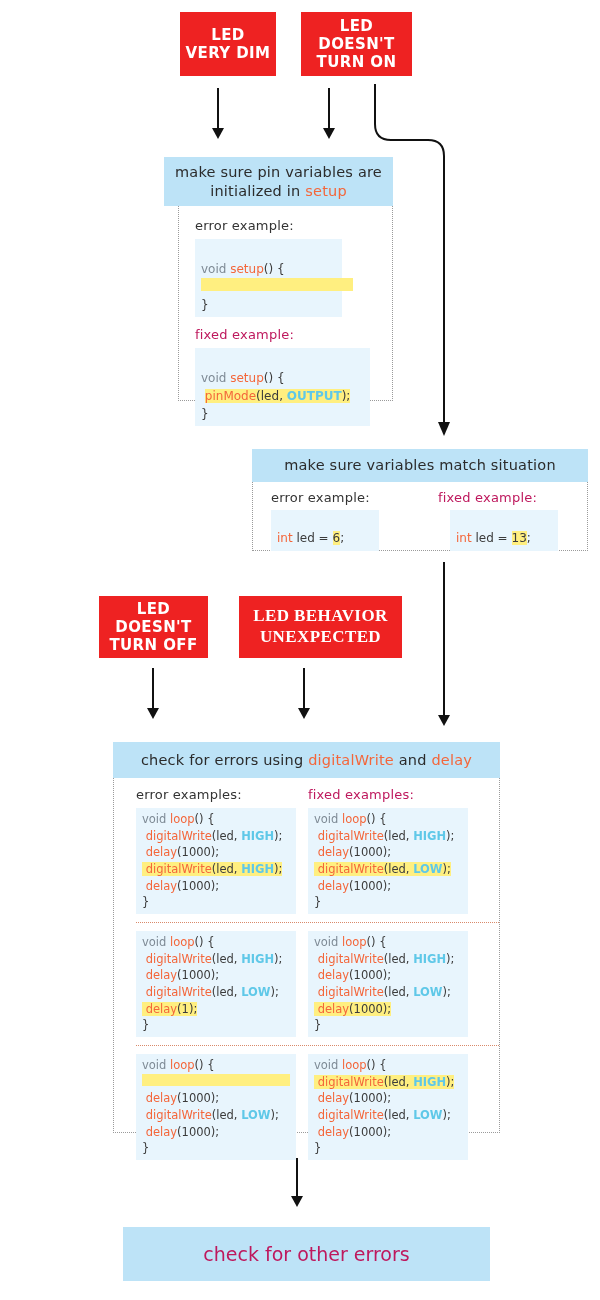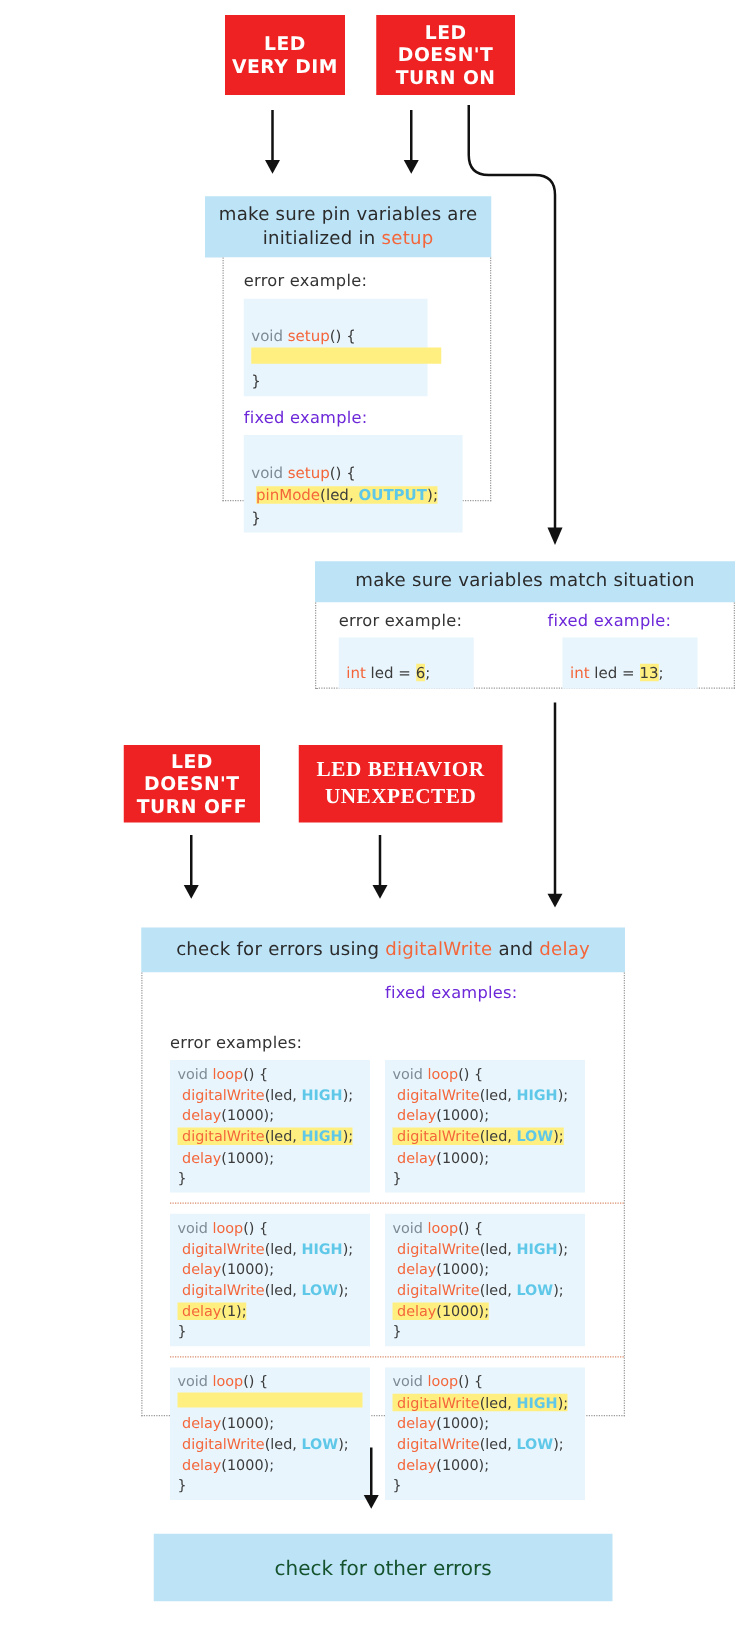--- a/index.html
+++ b/index.html
@@ -39,21 +39,21 @@
   
   .panel{
     border:1px dotted #9a9a9a;
     border-top:none;
     background:#ffffff;
     box-sizing:border-box;
   }
 
   .lbl{font-size:13px;color:#333333;letter-spacing:.2px;}
   .lbl.err{color:#333333;}
-  .lbl.fix{color:#6d28d9;}
+  .lbl.fix{color:#be185d;}
 
   
   .code{
     background:#e8f5fd;
     font-family:"DejaVu Sans","Liberation Sans",sans-serif;
     font-size:11.5px;
     line-height:1.45;
     color:#3b3b3b;
     box-sizing:border-box;
     padding:3px 6px;
@@ -77,21 +77,21 @@
     border-top:11px solid #111111;
   }
 
   
   .linkbox{
     background:#bde3f7;
     text-align:center;
     display:flex;flex-direction:column;align-items:center;justify-content:center;
     gap:3px;
   }
-  .linkbox .l1{font-size:16px;color:#14532d;}
+  .linkbox .l1{font-size:19px;color:#be185d;}
   .linkbox .l2{font-size:13px;color:#f4503a;}
   .linkbox .l2 b{font-weight:bold;}
 </style>
 </head>
 <body>
 
 <div class="abs redbox" style="left:180px;top:12px;width:96px;height:64px;">
   <span style="white-space:pre-line;">LED
 VERY DIM</span>
 </div>
@@ -176,21 +176,21 @@
 
 <div class="abs bluehdr" style="left:113px;top:742px;width:387px;height:36px;">
   <span>
     <span>check for errors using </span><span class="kw">digitalWrite</span><span> and </span><span class="kw">delay</span>
   </span>
 </div>
 
 <div class="abs panel" style="left:113px;top:778px;width:387px;height:355px;">
 
   <div style="display:flex;padding:9px 0 0 22px;">
-    <div style="width:172px;margin-top:40px;">
+    <div style="width:172px;">
       <div class="lbl err">error examples:</div>
     </div>
     <div style="width:172px;">
       <div class="lbl fix">fixed examples:</div>
     </div>
   </div>
 
   <div id="pairs-host" style="padding:6px 0 0 22px;">
       <div style="display: flex;">
         <div class="code" style="width: 160px; margin-right: 12px; white-space: normal;">

